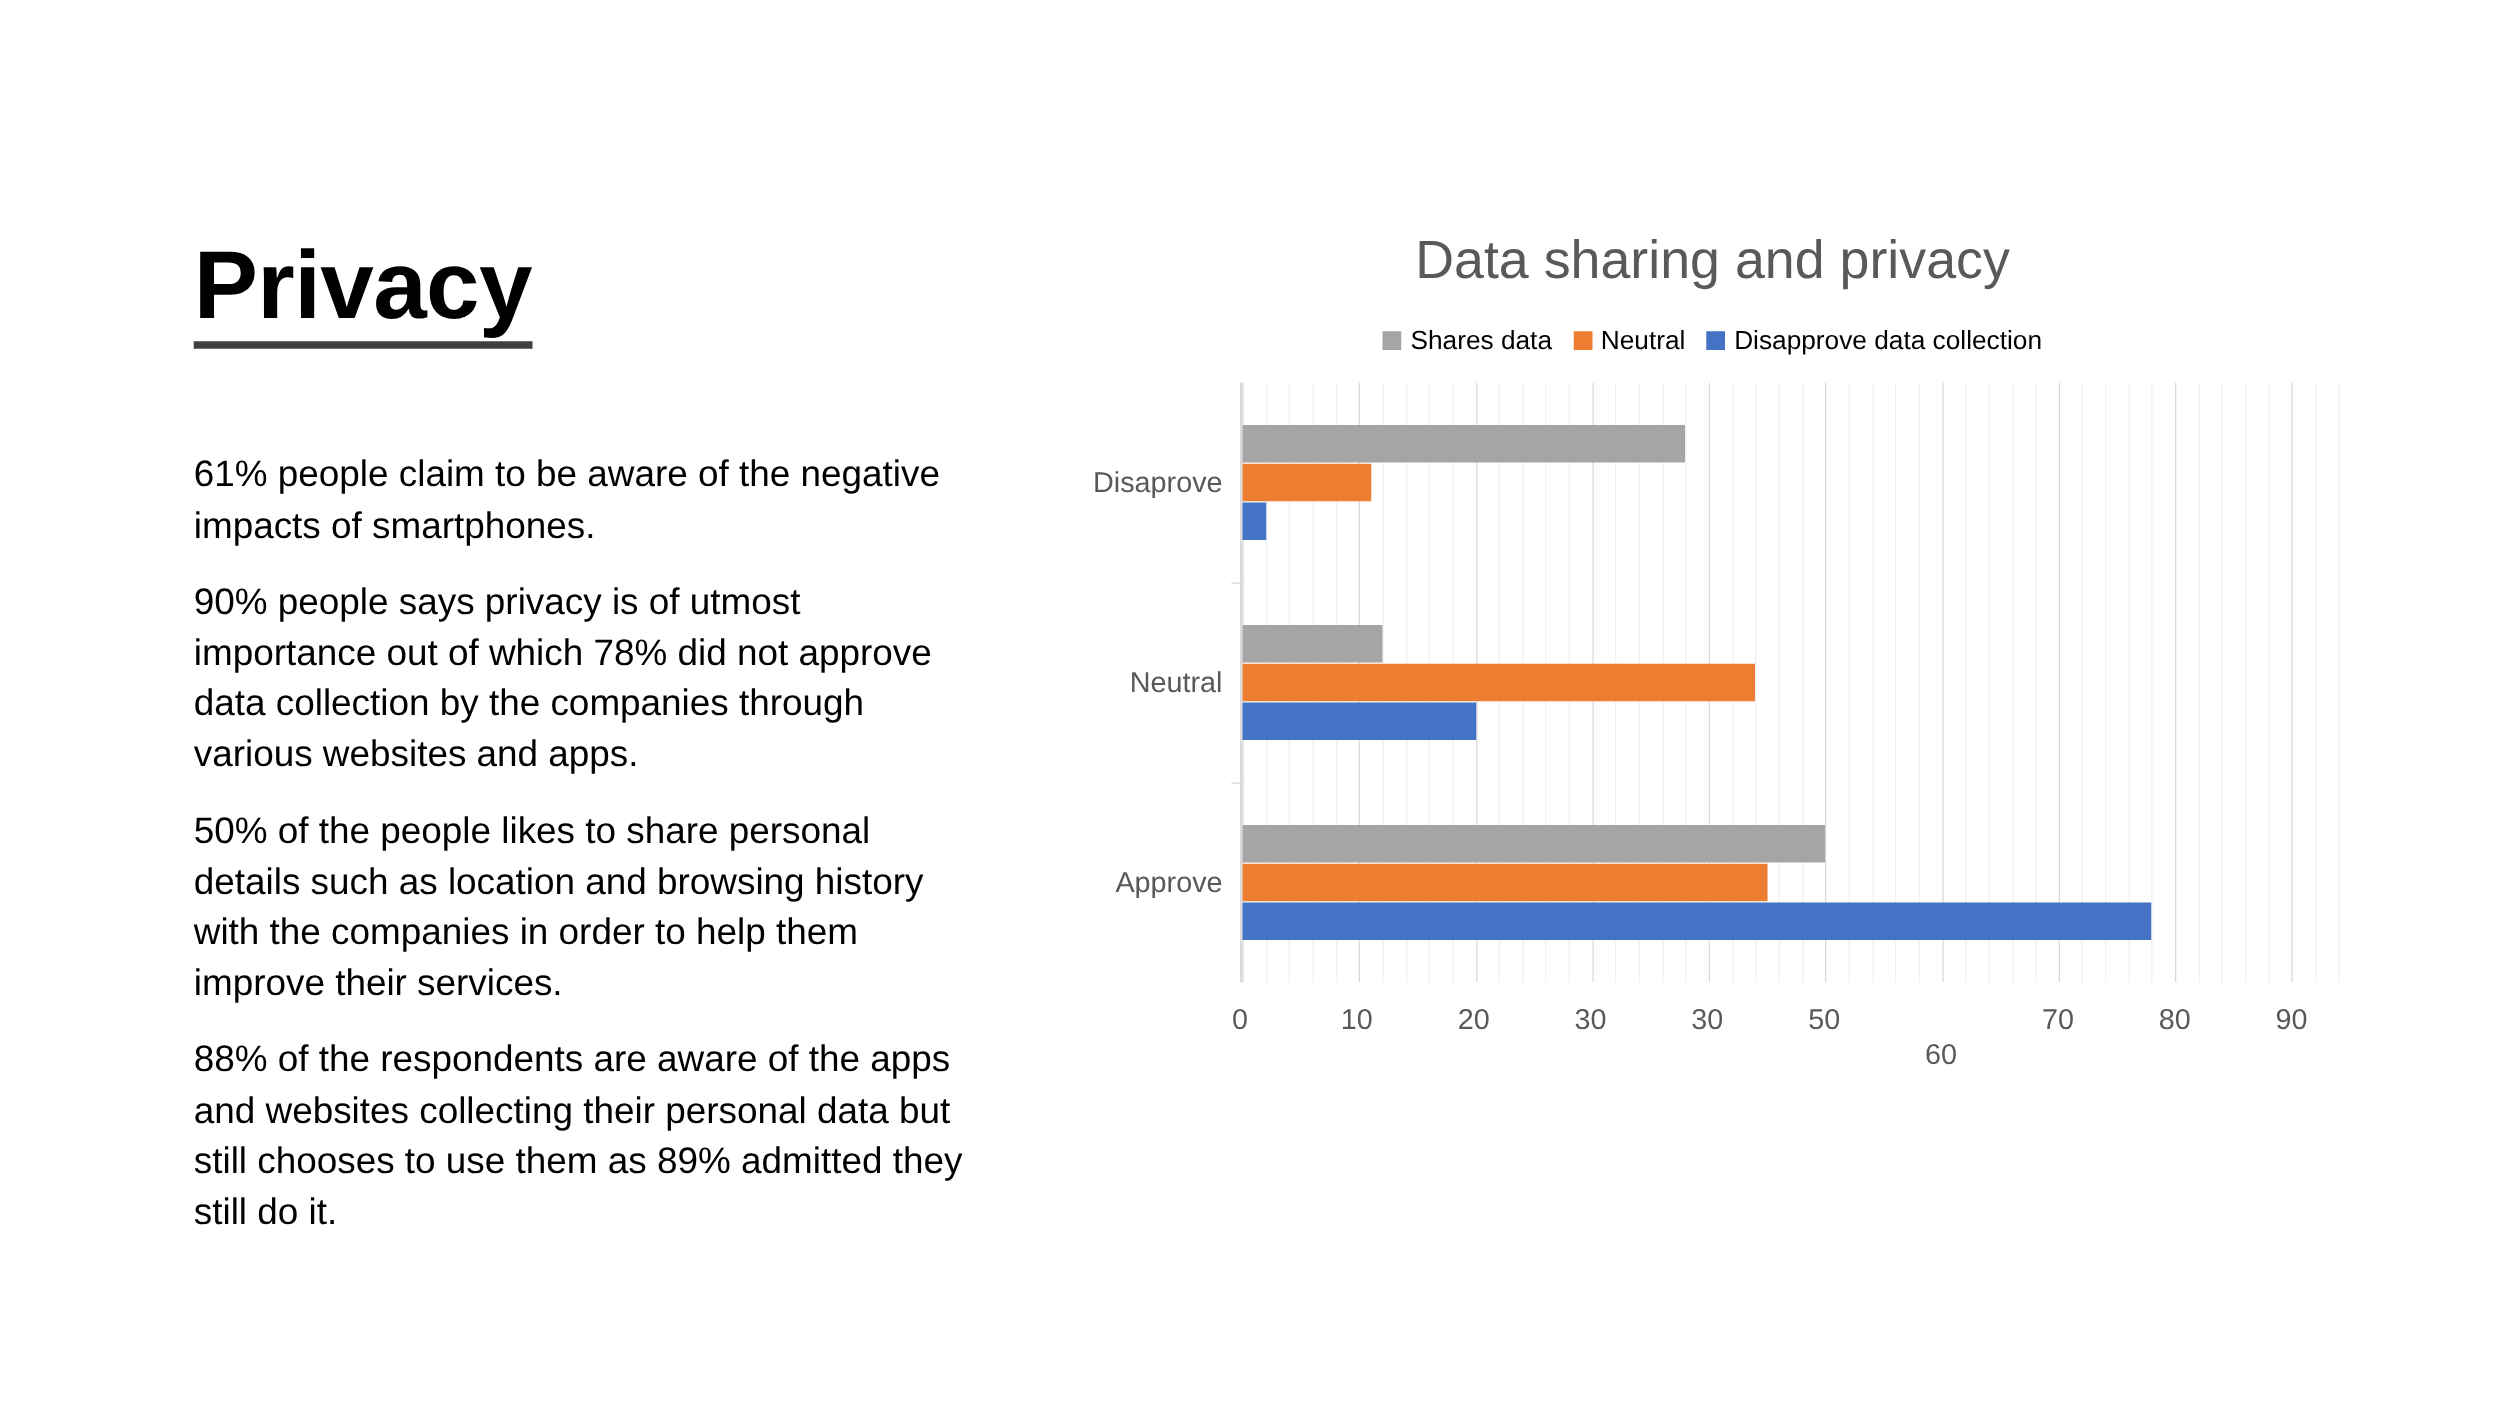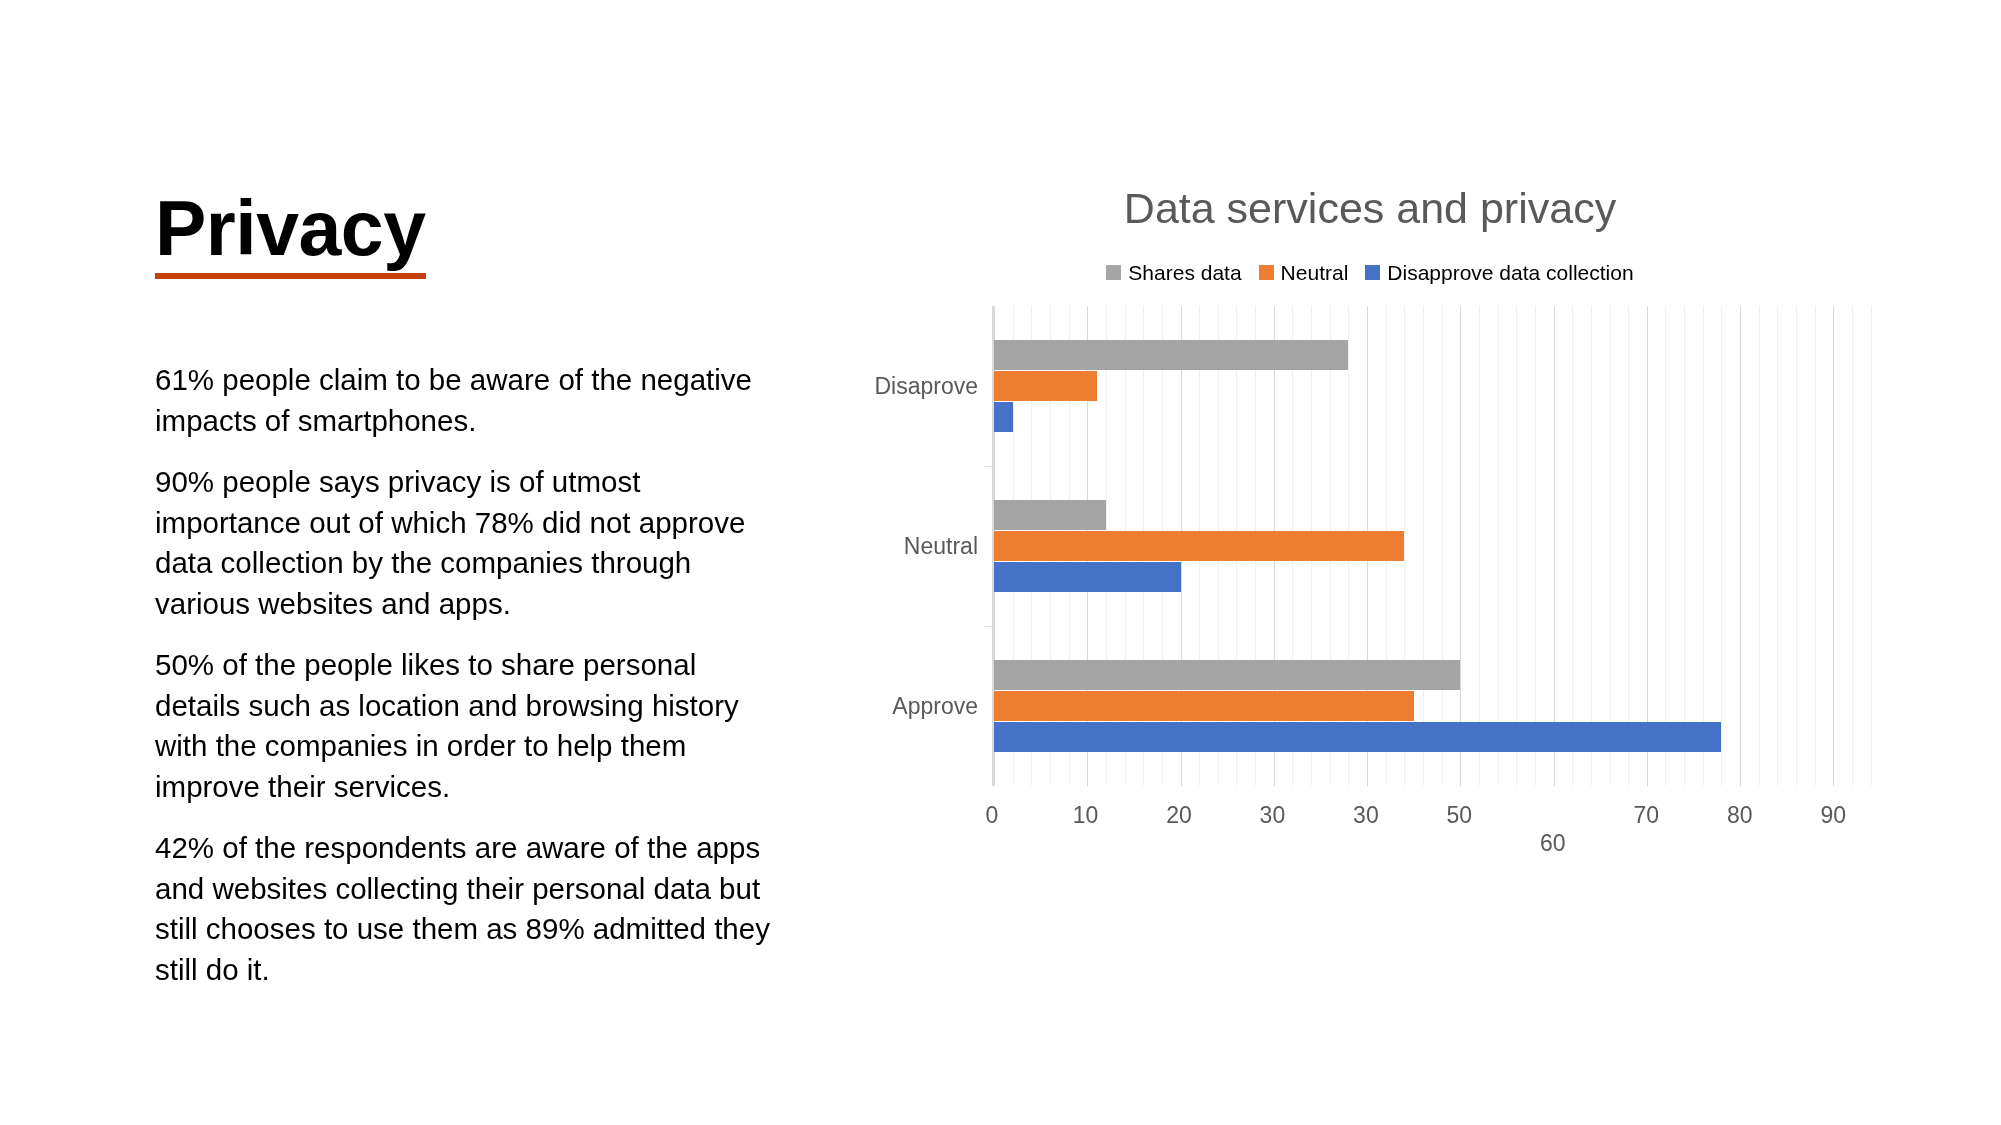--- a/index.html
+++ b/index.html
@@ -26,21 +26,21 @@
   .slide-title {
     font-family: "Liberation Sans", sans-serif;
     font-size: 77px;
     font-weight: bold;
     color: #000000;
     line-height: 1.0;
     letter-spacing: -0.5px;
     margin: 0;
     display: inline-block;
     padding-bottom: 6px;
-    border-bottom: 6px solid #c2410c;
+    border-bottom: 6px solid #404040;
   }
   .body-block {
     margin-top: 81px;
   }
   .body-para {
     font-family: "Liberation Sans", sans-serif;
     font-size: 29.5px;
     line-height: 40.5px;
     color: #000000;
     margin: 0 0 21px 0;
@@ -175,26 +175,26 @@
 </style>
 </head>
 <body>
 
 <div class="slide-left">
   <h1 class="slide-title">Privacy</h1>
   <div class="body-block">
     <p class="body-para">61% people claim to be aware of the negative impacts of smartphones.</p>
     <p class="body-para">90% people says privacy is of utmost importance out of which 78% did not approve data collection by the companies through various websites and apps.</p>
     <p class="body-para">50% of the people likes to share personal details such as location and browsing history with the companies in order to help them improve their services.</p>
-    <p class="body-para">42% of the respondents are aware of the apps and websites collecting their personal data but still chooses to use them as 89% admitted they still do it.</p>
+    <p class="body-para">88% of the respondents are aware of the apps and websites collecting their personal data but still chooses to use them as 89% admitted they still do it.</p>
   </div>
 </div>
 
 <div class="chart-panel">
-  <div class="chart-title">Data services and privacy</div>
+  <div class="chart-title">Data sharing and privacy</div>
 
   <div class="chart-legend" id="legend-root">
       <div class="legend-item">
         <span class="legend-swatch" style="background: rgb(165, 165, 165);"></span>
         <span class="legend-label">Shares data</span>
       </div>
       <div class="legend-item">
         <span class="legend-swatch" style="background: rgb(237, 125, 49);"></span>
         <span class="legend-label">Neutral</span>
       </div>

